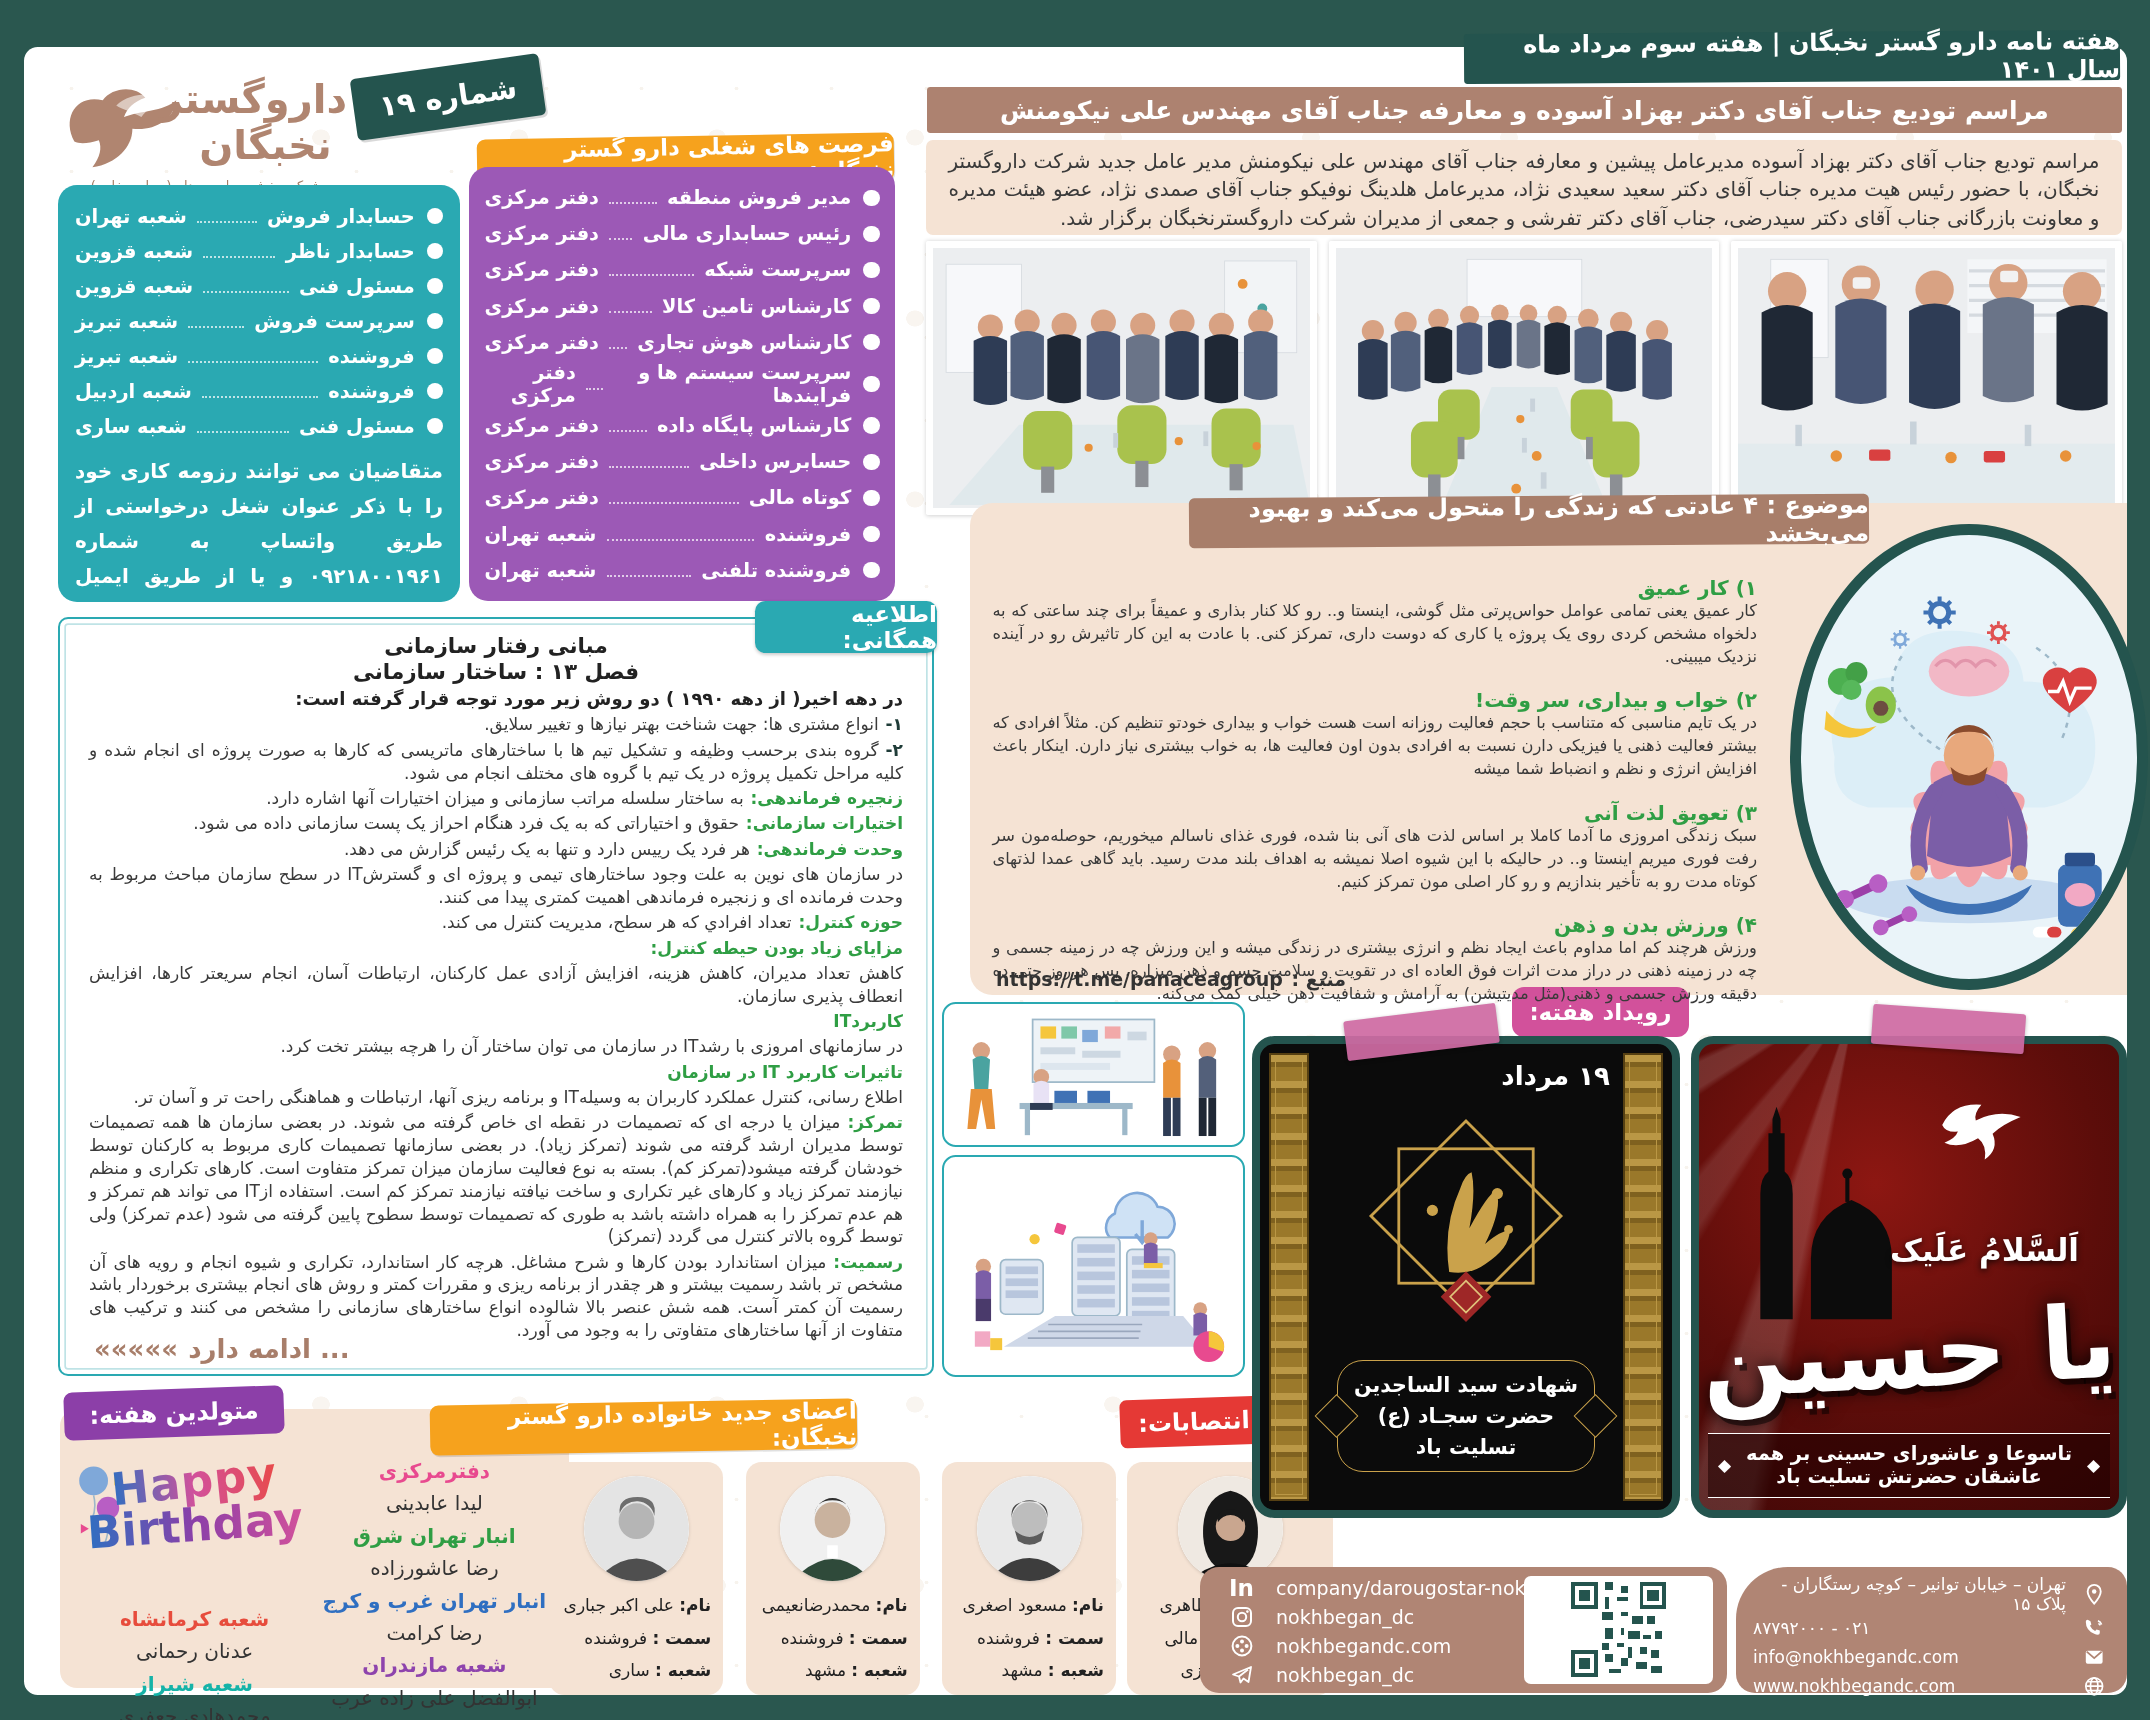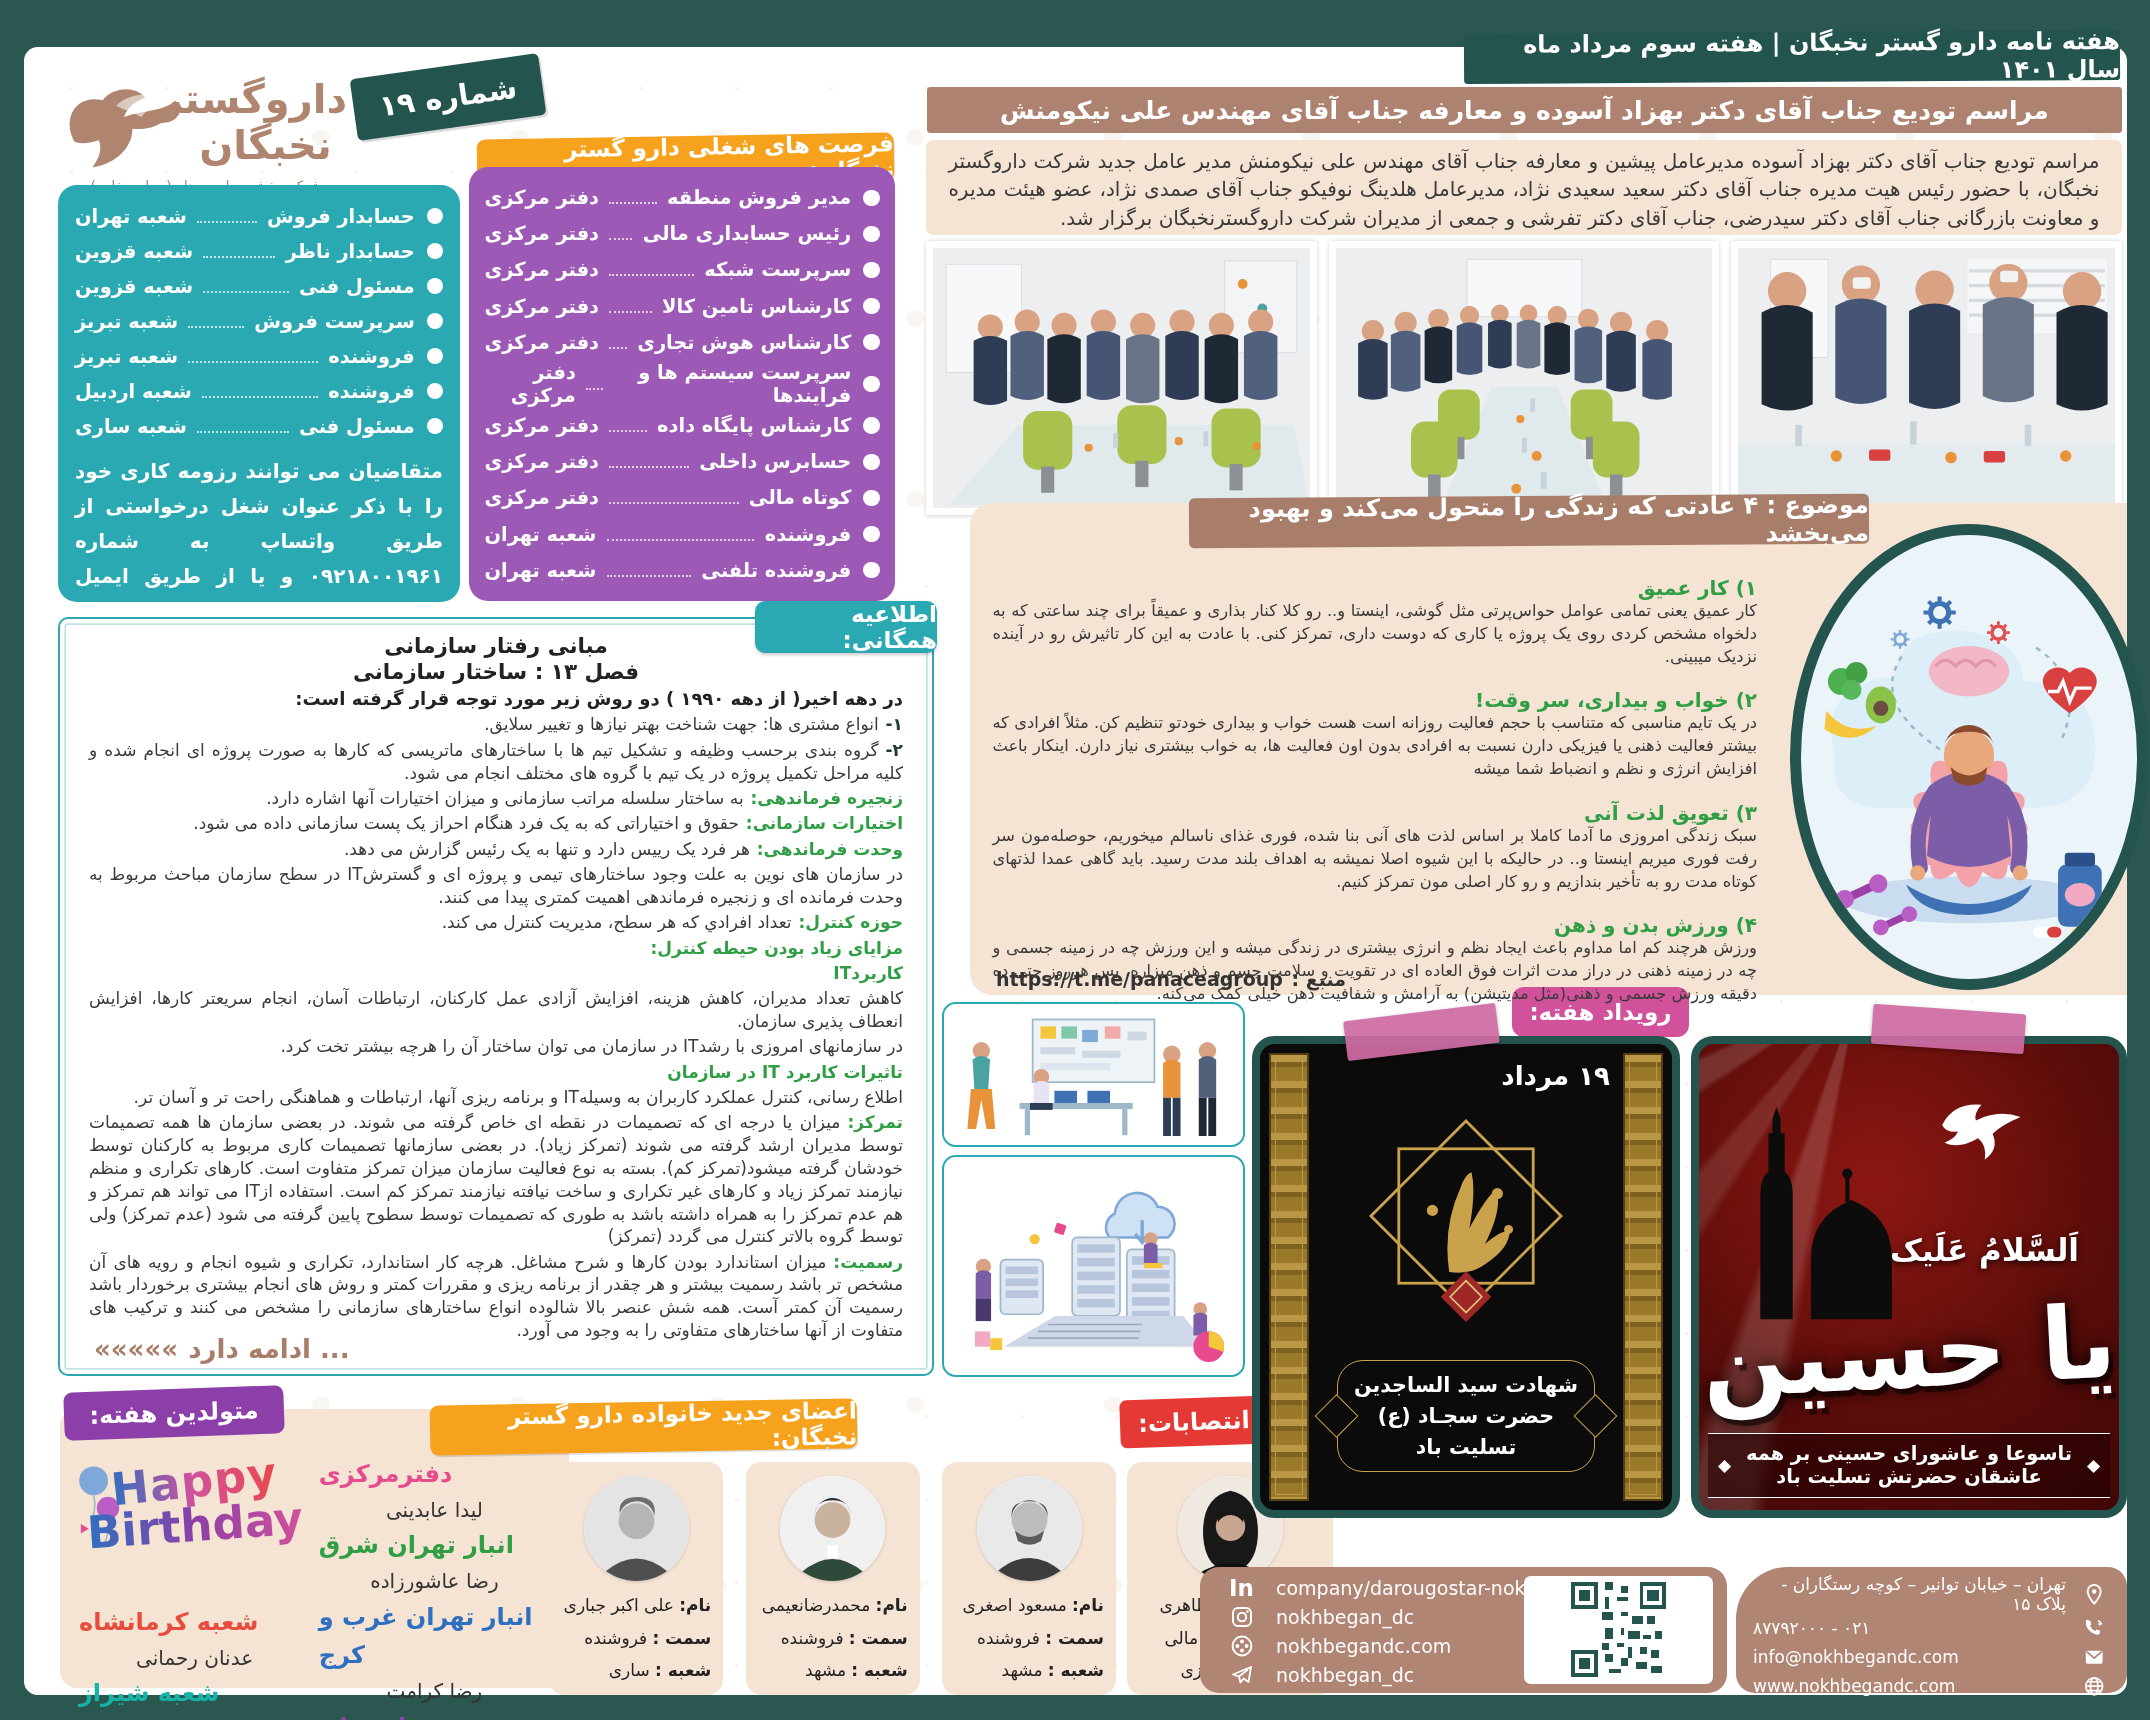--- a/index.html
+++ b/index.html
@@ -68,21 +68,21 @@
   .rays{position:absolute;inset:0;background:conic-gradient(from 160deg at 38% -12%,transparent 0 30deg,rgba(255,255,255,.15) 32deg 38deg,transparent 40deg 52deg,rgba(255,255,255,.11) 54deg 60deg,transparent 62deg 76deg,rgba(255,255,255,.14) 78deg 85deg,transparent 87deg 360deg)}
   .salam{position:absolute;right:40px;top:188px;color:#fff;font-weight:bold;font-size:31px;direction:rtl;text-shadow:0 1.7px 6.9px rgba(0,0,0,.8)}
   .ya{position:absolute;left:0;right:0;top:250px;text-align:center;color:#fff;font-weight:bold;font-size:100px;direction:rtl;transform:rotate(-3deg);text-shadow:0 0 19px rgba(0,0,0,.95),4.3px 6px 0 rgba(0,0,0,.5)}
   .hbanner{position:absolute;left:8.6px;right:8.6px;bottom:12px;padding:8.6px 34px;background:rgba(30,0,0,.55);border-top:1.7px solid #fff;border-bottom:1.7px solid #fff;color:#fff;text-align:center;font-weight:bold;font-size:19.4px;direction:rtl}
   .hbanner::before,.hbanner::after{content:"◆";color:#fff;position:absolute;top:50%;transform:translateY(-50%);font-size:17px}
   .hbanner::before{right:10.3px}.hbanner::after{left:10.3px}
   
   .purbadge{background:#8c3fa8;color:#fff;font-weight:bold;font-size:24px;border-radius:8.6px;display:flex;align-items:center;justify-content:center;direction:rtl;transform:rotate(-2deg);z-index:4}
   .bday{background:#f5e3d4;border-radius:17px;padding:46px 19px 12px;display:grid;grid-template-columns:1fr 1fr;direction:rtl;column-gap:8.6px}
   .bcol{display:flex;flex-direction:column;justify-content:flex-start}
-  .bbranch{font-weight:bold;font-size:24px;line-height:1.62;text-align:left}
+  .bbranch{font-weight:bold;font-size:20px;line-height:1.62;text-align:center}
   .bname{font-size:20px;color:#333;line-height:1.62;text-align:center}
   .hbg{height:148px;position:relative;text-align:center}
   .hbg .t1{font-size:45px;font-weight:bold;letter-spacing:0.9px;background:linear-gradient(90deg,#2f6fc1,#d2519b,#e84a4a);-webkit-background-clip:text;background-clip:text;color:transparent;transform:rotate(-6deg);display:inline-block}
   .hbg .t2{font-size:45px;font-weight:bold;background:linear-gradient(90deg,#2f6fc1,#8c3fa8,#d2519b);-webkit-background-clip:text;background-clip:text;color:transparent;transform:rotate(-4deg);display:inline-block;margin-top:-8.6px;text-shadow:none}
   
   .redbadge{background:#e53935;color:#fff;font-weight:bold;font-size:24px;border-radius:6.9px;display:flex;align-items:center;justify-content:center;direction:rtl;transform:rotate(-2deg);z-index:4}
   .mrowbox{display:flex;direction:rtl;gap:22.4px}
   .mcard{width:174px;background:#f5e3d4;border-radius:15.5px;padding:12px 12px 8.6px;direction:rtl}
   .mcard.wide{width:206px}
   .mphoto{width:105px;height:105px;border-radius:50%;background:#fff;margin:1.7px auto 8.6px;overflow:hidden;box-shadow:0 0.9px 3.4px rgba(0,0,0,.15)}
@@ -448,22 +448,22 @@
       <div class="atitle">فصل ۱۳ : ساختار سازمانی</div>
       <div class="aintro">در دهه اخیر( از دهه ۱۹۹۰ ) دو روش زیر مورد توجه قرار گرفته است:</div>
       <p class="ap"><b class="dk">۱-</b><span>انواع مشتری ها: جهت شناخت بهتر نیازها و تغییر سلایق.</span></p>
       <p class="ap"><b class="dk">۲-</b><span>گروه بندی برحسب وظیفه و تشکیل تیم ها با ساختارهای ماتریسی که کارها به صورت پروژه ای انجام شده و کلیه مراحل تکمیل پروژه در یک تیم با گروه های مختلف انجام می شود.</span></p>
       <p class="ap"><b class="gr">زنجیره فرماندهی:</b><span>به ساختار سلسله مراتب سازمانی و میزان اختیارات آنها اشاره دارد.</span></p>
       <p class="ap"><b class="gr">اختیارات سازمانی:</b><span>حقوق و اختیاراتی که به یک فرد هنگام احراز یک پست سازمانی داده می شود.</span></p>
       <p class="ap"><b class="gr">وحدت فرماندهی:</b><span>هر فرد یک رییس دارد و تنها به یک رئیس گزارش می دهد.</span></p>
       <p class="ap"><b></b><span>در سازمان های نوین به علت وجود ساختارهای تیمی و پروژه ای و گسترشIT در سطح سازمان مباحث مربوط به وحدت فرمانده ای و زنجیره فرماندهی اهمیت کمتری پیدا می کنند.</span></p>
       <p class="ap"><b class="gr">حوزه کنترل:</b><span>تعداد افرادي که هر سطح، مدیریت کنترل می کند.</span></p>
       <p class="ap"><b class="gr">مزایای زیاد بودن حیطه کنترل:</b><span></span></p>
+      <p class="ap"><b></b><span>کاهش تعداد مدیران، کاهش هزینه، افزایش آزادی عمل کارکنان، ارتباطات آسان، انجام سریعتر کارها، افزایش انعطاف پذیری سازمان.</span></p>
       <p class="ap"><b class="gr">کاربردIT</b><span></span></p>
-      <p class="ap"><b></b><span>کاهش تعداد مدیران، کاهش هزینه، افزایش آزادی عمل کارکنان، ارتباطات آسان، انجام سریعتر کارها، افزایش انعطاف پذیری سازمان.</span></p>
       <p class="ap"><b></b><span>در سازمانهای امروزی با رشدIT در سازمان می توان ساختار آن را هرچه بیشتر تخت کرد.</span></p>
       <p class="ap"><b class="gr">تاثیرات کاربرد IT در سازمان</b><span></span></p>
       <p class="ap"><b></b><span>اطلاع رسانی، کنترل عملکرد کاربران به وسیلهIT و برنامه ریزی آنها، ارتباطات و هماهنگی راحت تر و آسان تر.</span></p>
       <p class="ap"><b class="gr">تمرکز:</b><span>میزان یا درجه ای که تصمیمات در نقطه ای خاص گرفته می شوند. در بعضی سازمان ها همه تصمیمات توسط مدیران ارشد گرفته می شوند (تمرکز زیاد). در بعضی سازمانها تصمیمات کاری مربوط به کارکنان توسط خودشان گرفته میشود(تمرکز کم). بسته به نوع فعالیت سازمان میزان تمرکز متفاوت است. کارهای تکراری و منظم نیازمند تمرکز زیاد و کارهای غیر تکراری و ساخت نیافته نیازمند تمرکز کم است. استفاده ازIT می تواند هم تمرکز و هم عدم تمرکز را به همراه داشته باشد به طوری که تصمیمات توسط سطوح پایین گرفته می شود (عدم تمرکز) ولی توسط گروه بالاتر کنترل می گردد (تمرکز)</span></p>
       <p class="ap"><b class="gr">رسمیت:</b><span>میزان استاندارد بودن کارها و شرح مشاغل. هرچه کار استاندارد، تکراری و شیوه انجام و رویه های آن مشخص تر باشد رسمیت بیشتر و هر چقدر از برنامه ریزی و مقررات کمتر و روش های انجام بیشتری برخوردار باشد رسمیت آن کمتر آست. همه شش عنصر بالا شالوده انواع ساختارهای سازمانی را مشخص می کنند و ترکیب های متفاوت از آنها ساختارهای متفاوتی را به وجود می آورد.</span></p>
       <div class="cont">
         <span>«««««</span>
         <span>ادامه دارد ...</span>
       </div>
     </div>

